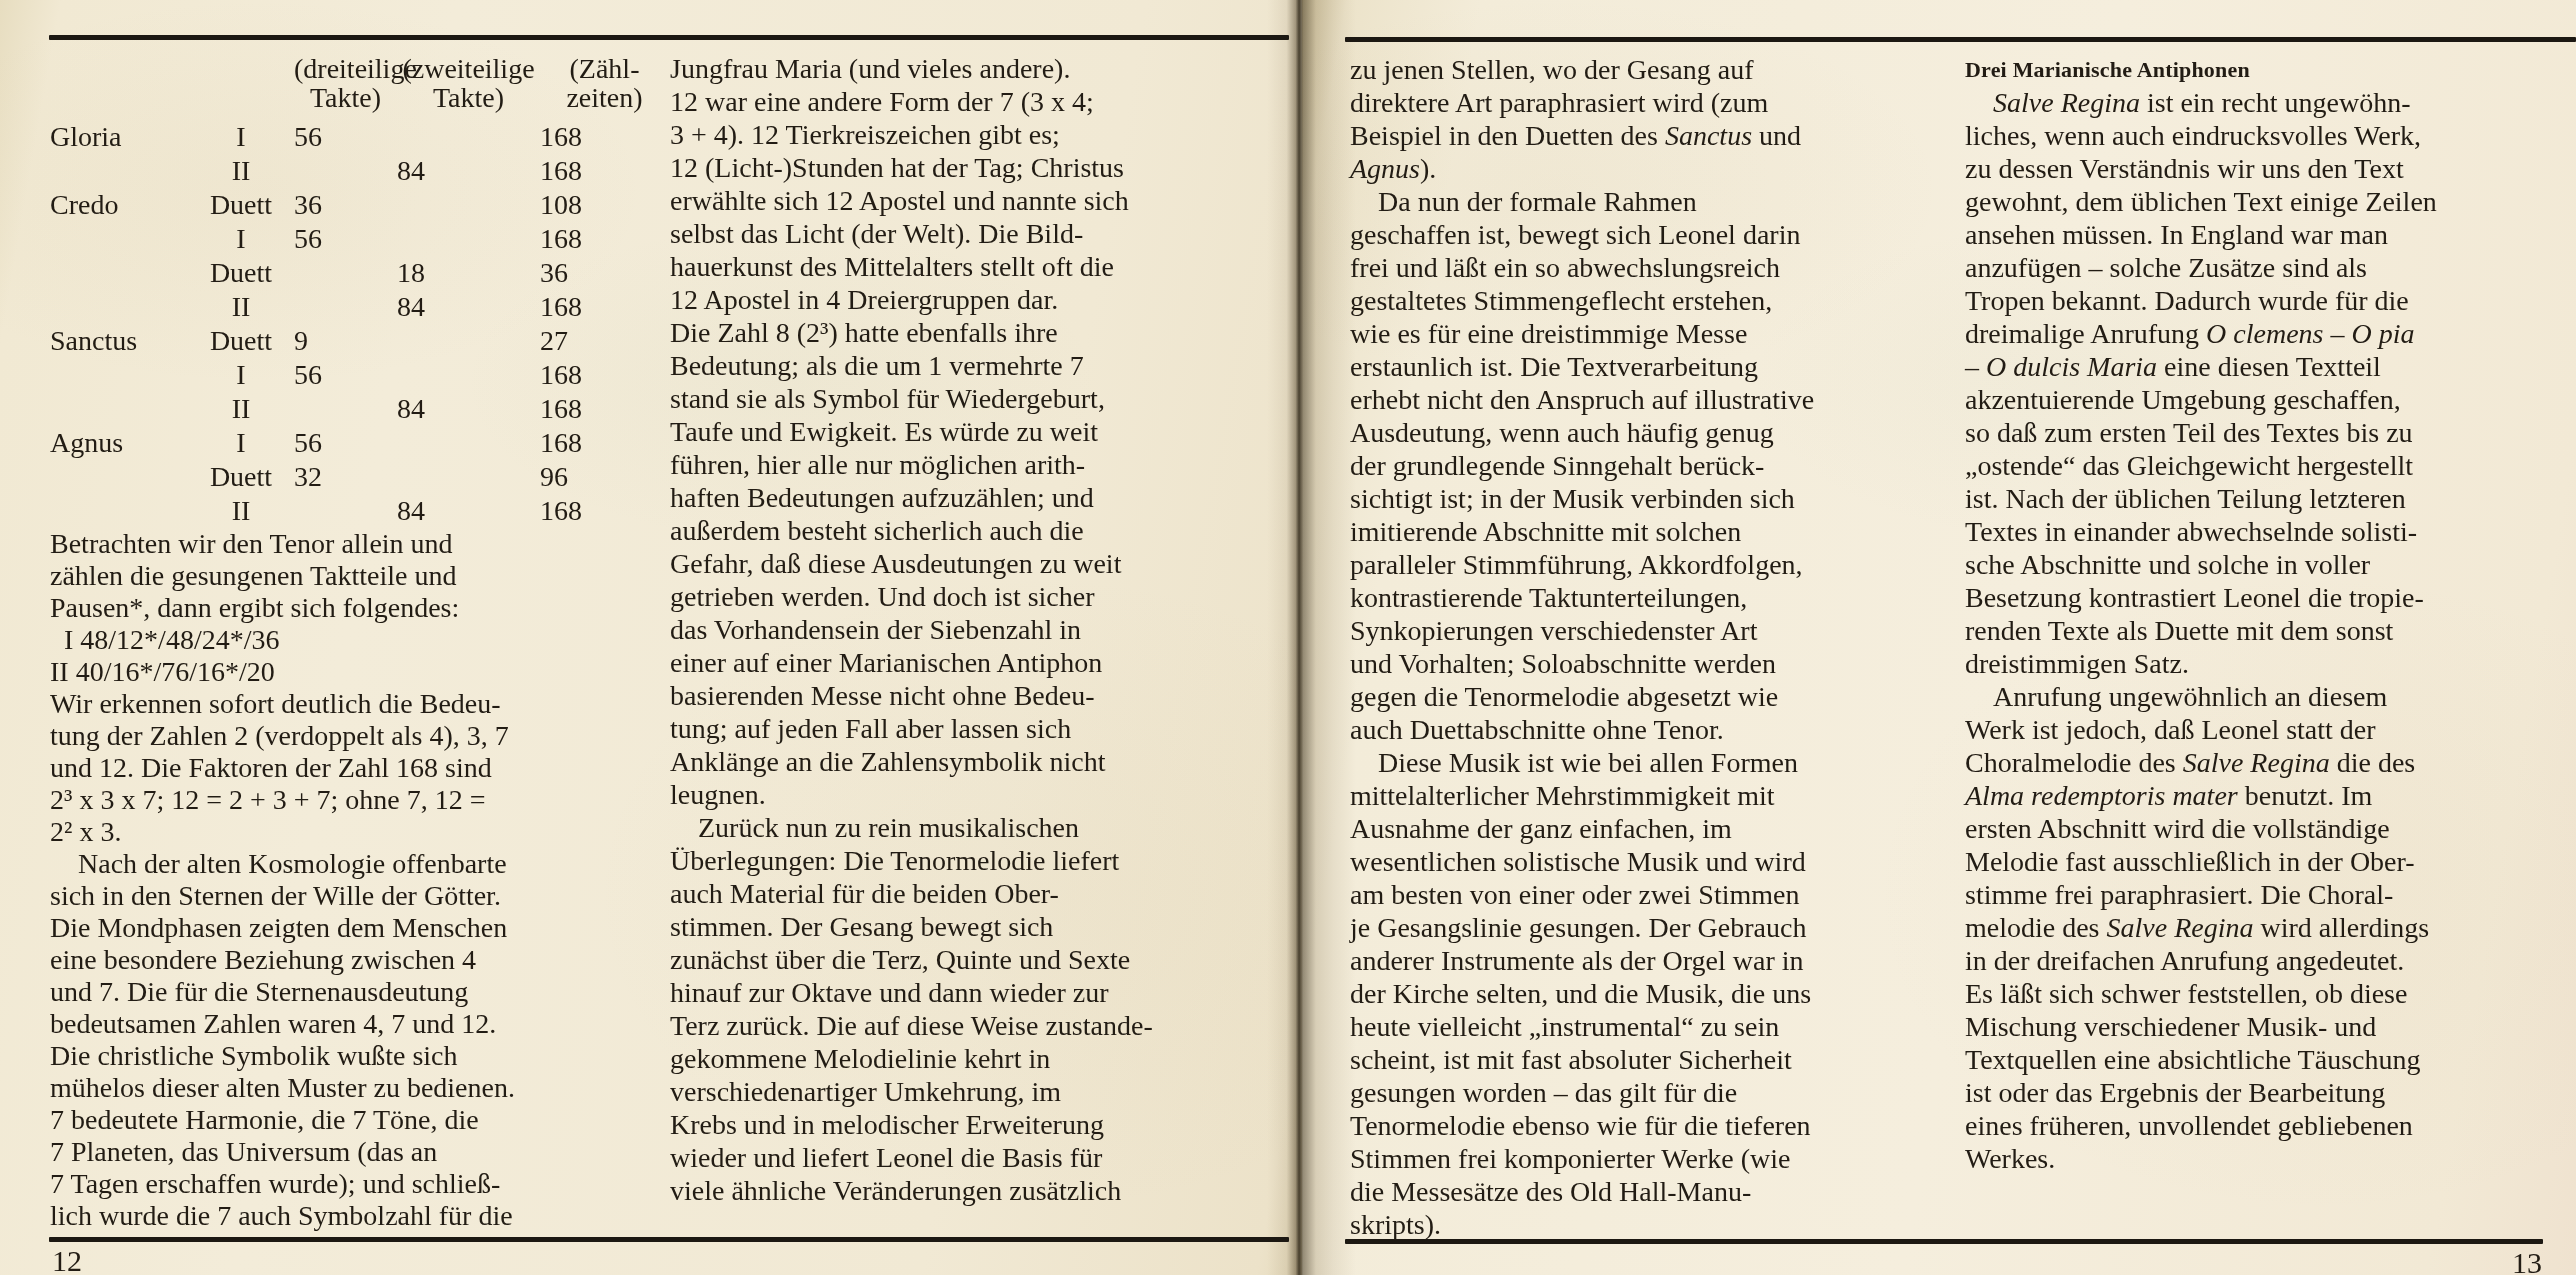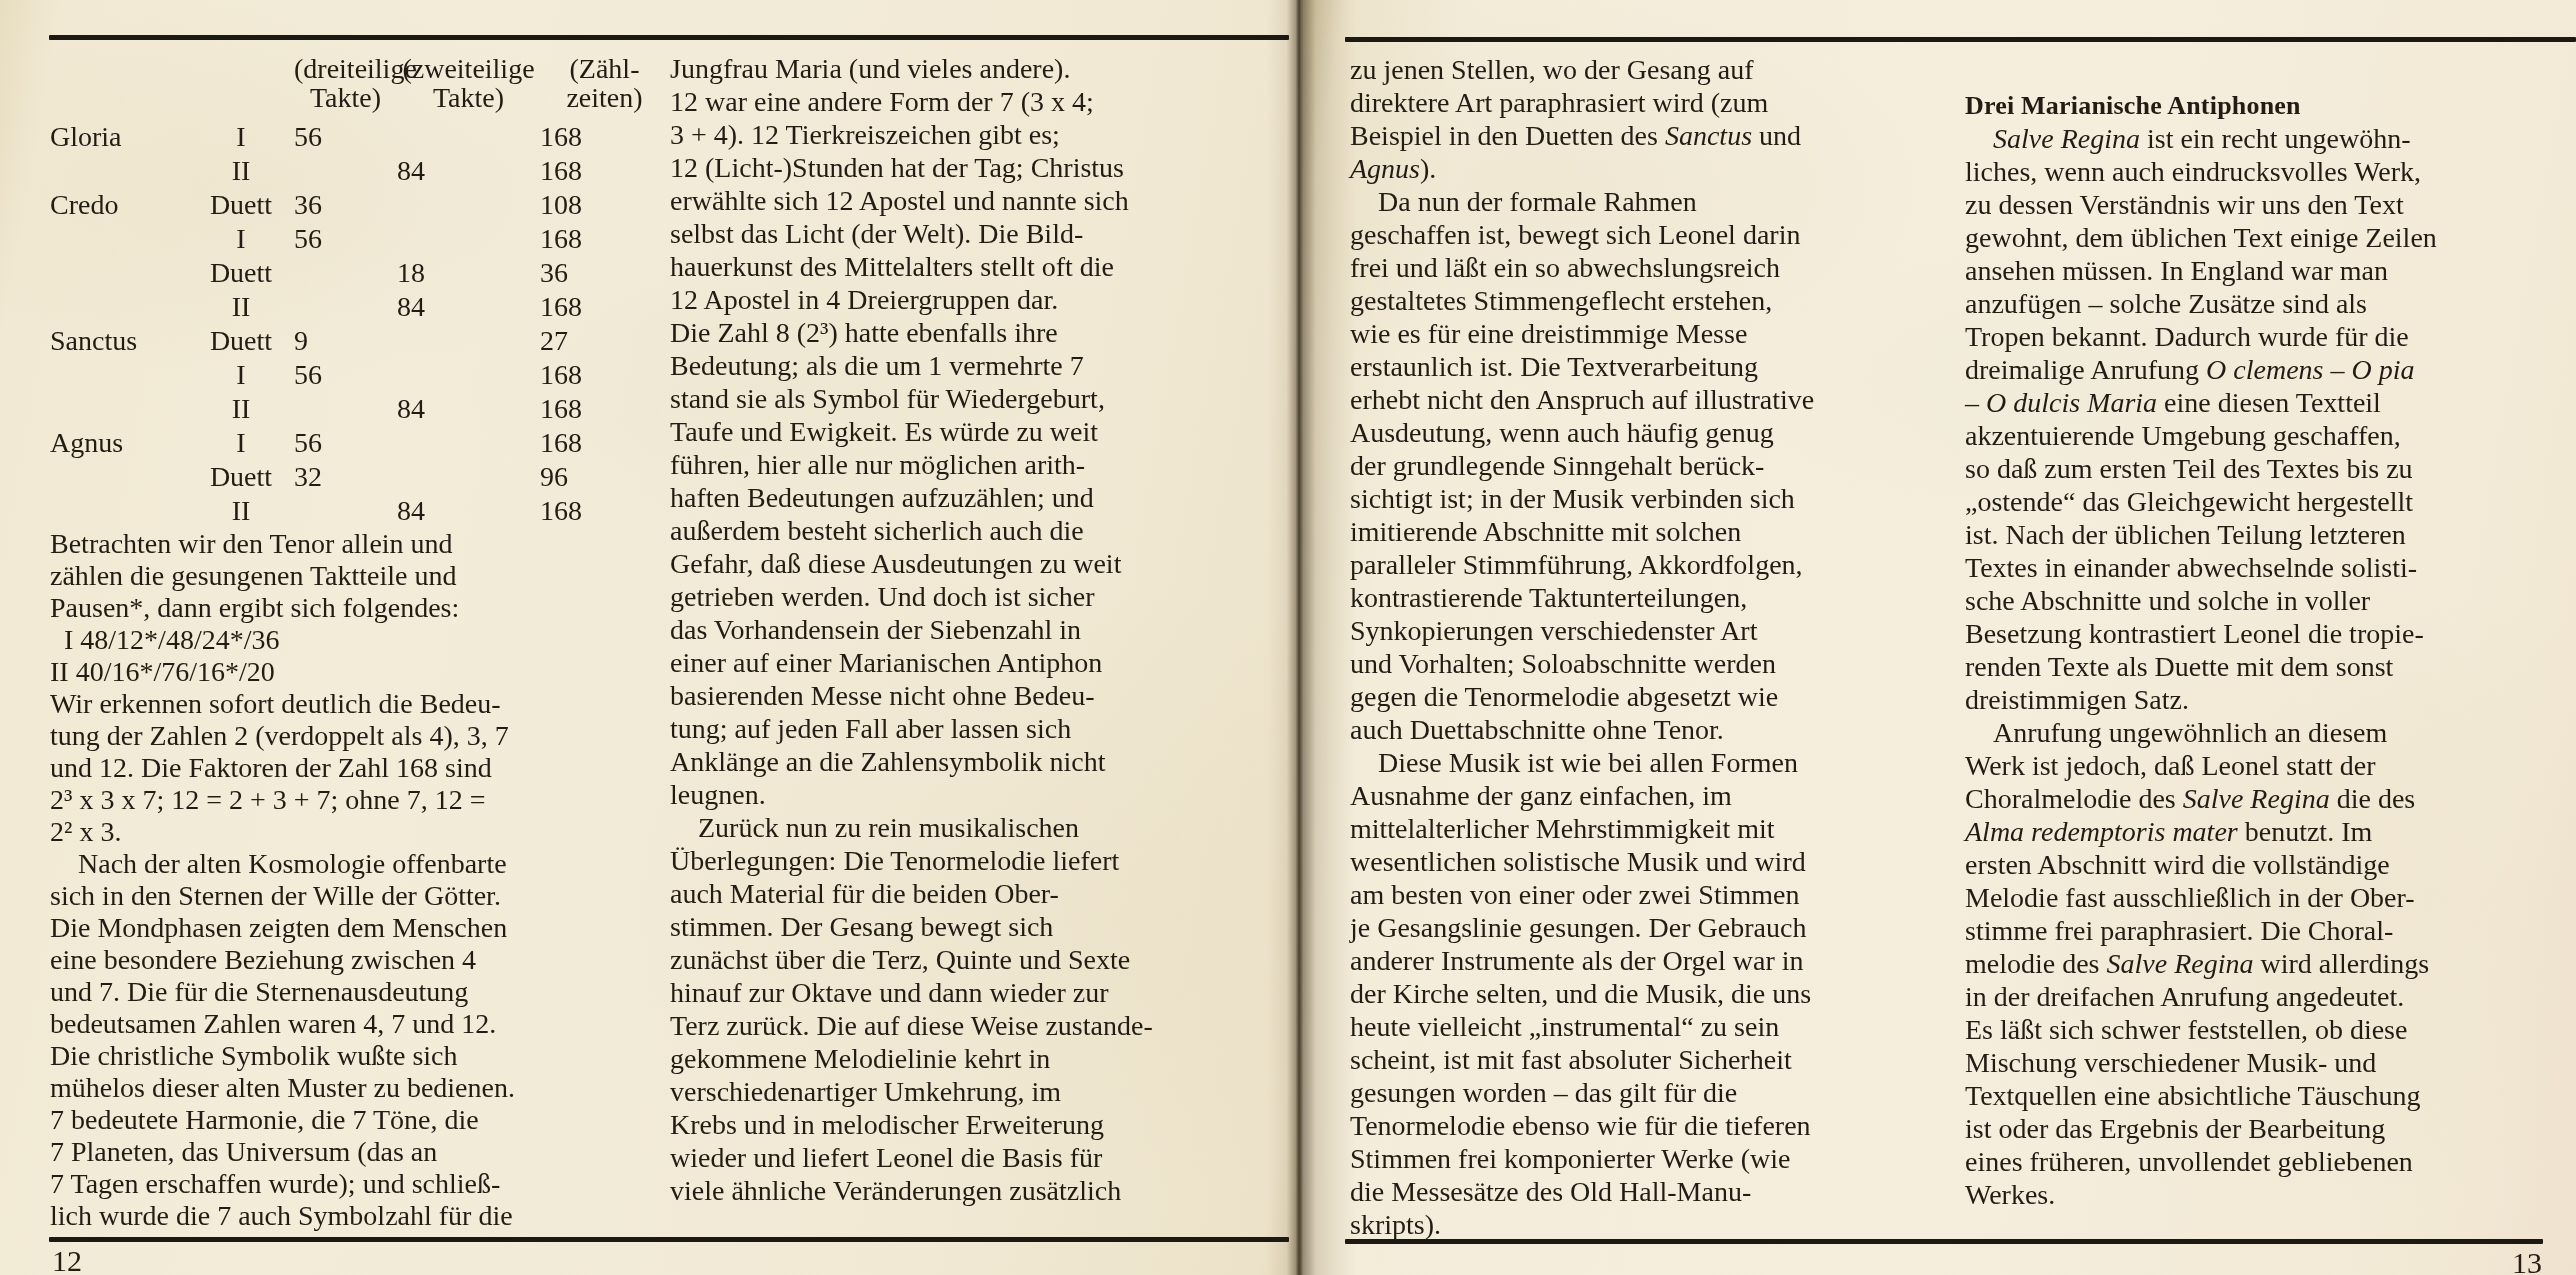--- a/index.html
+++ b/index.html
@@ -46,21 +46,21 @@
 
   
   .takt-table{margin-top:1.8px;}
   .thead{display:grid;grid-template-columns:138px 106px 103px 143px 129px;line-height:29.5px;margin-bottom:7.4px;}
   .th{text-align:center;white-space:pre-line;}
   .tr{display:grid;grid-template-columns:138px 106px 103px 143px 129px;line-height:34px;}
   .td{white-space:pre;}
   .td.c1{text-align:center;}
   .td.c2,.td.c3,.td.c4{text-align:left;}
 
-  .heading{font-weight:bold;font-size:26px;line-height:33px;letter-spacing:0.2px;margin-top:36px;}
+  .heading{font-weight:bold;font-size:22px;line-height:33px;letter-spacing:0.2px;}
   .pagenum{position:absolute;font-size:30px;}
   #pagenum-left{left:52px;top:1244px;}
   #pagenum-right{left:1965px;top:1246px;width:577px;text-align:right;}
 
   
   .page::after{
     content:"";position:absolute;inset:0;pointer-events:none;
     background:
       radial-gradient(ellipse 553px 277px at 20% 15%,rgba(190,170,120,0.07),transparent 70%),
       radial-gradient(ellipse 646px 461px at 80% 70%,rgba(190,170,120,0.06),transparent 70%),
@@ -258,22 +258,22 @@
     <div class="line">der grundlegende Sinngehalt berück-</div>
     <div class="line">sichtigt ist; in der Musik verbinden sich</div>
     <div class="line">imitierende Abschnitte mit solchen</div>
     <div class="line">paralleler Stimmführung, Akkordfolgen,</div>
     <div class="line">kontrastierende Taktunterteilungen,</div>
     <div class="line">Synkopierungen verschiedenster Art</div>
     <div class="line">und Vorhalten; Soloabschnitte werden</div>
     <div class="line">gegen die Tenormelodie abgesetzt wie</div>
     <div class="line">auch Duettabschnitte ohne Tenor.</div>
     <div class="line"> Diese Musik ist wie bei allen Formen</div>
+    <div class="line">mittelalterlicher Mehrstimmigkeit mit</div>
     <div class="line">Ausnahme der ganz einfachen, im</div>
-    <div class="line">mittelalterlicher Mehrstimmigkeit mit</div>
     <div class="line">wesentlichen solistische Musik und wird</div>
     <div class="line">am besten von einer oder zwei Stimmen</div>
     <div class="line">je Gesangslinie gesungen. Der Gebrauch</div>
     <div class="line">anderer Instrumente als der Orgel war in</div>
     <div class="line">der Kirche selten, und die Musik, die uns</div>
     <div class="line">heute vielleicht „instrumental“ zu sein</div>
     <div class="line">scheint, ist mit fast absoluter Sicherheit</div>
     <div class="line">gesungen worden – das gilt für die</div>
     <div class="line">Tenormelodie ebenso wie für die tieferen</div>
     <div class="line">Stimmen frei komponierter Werke (wie</div>

